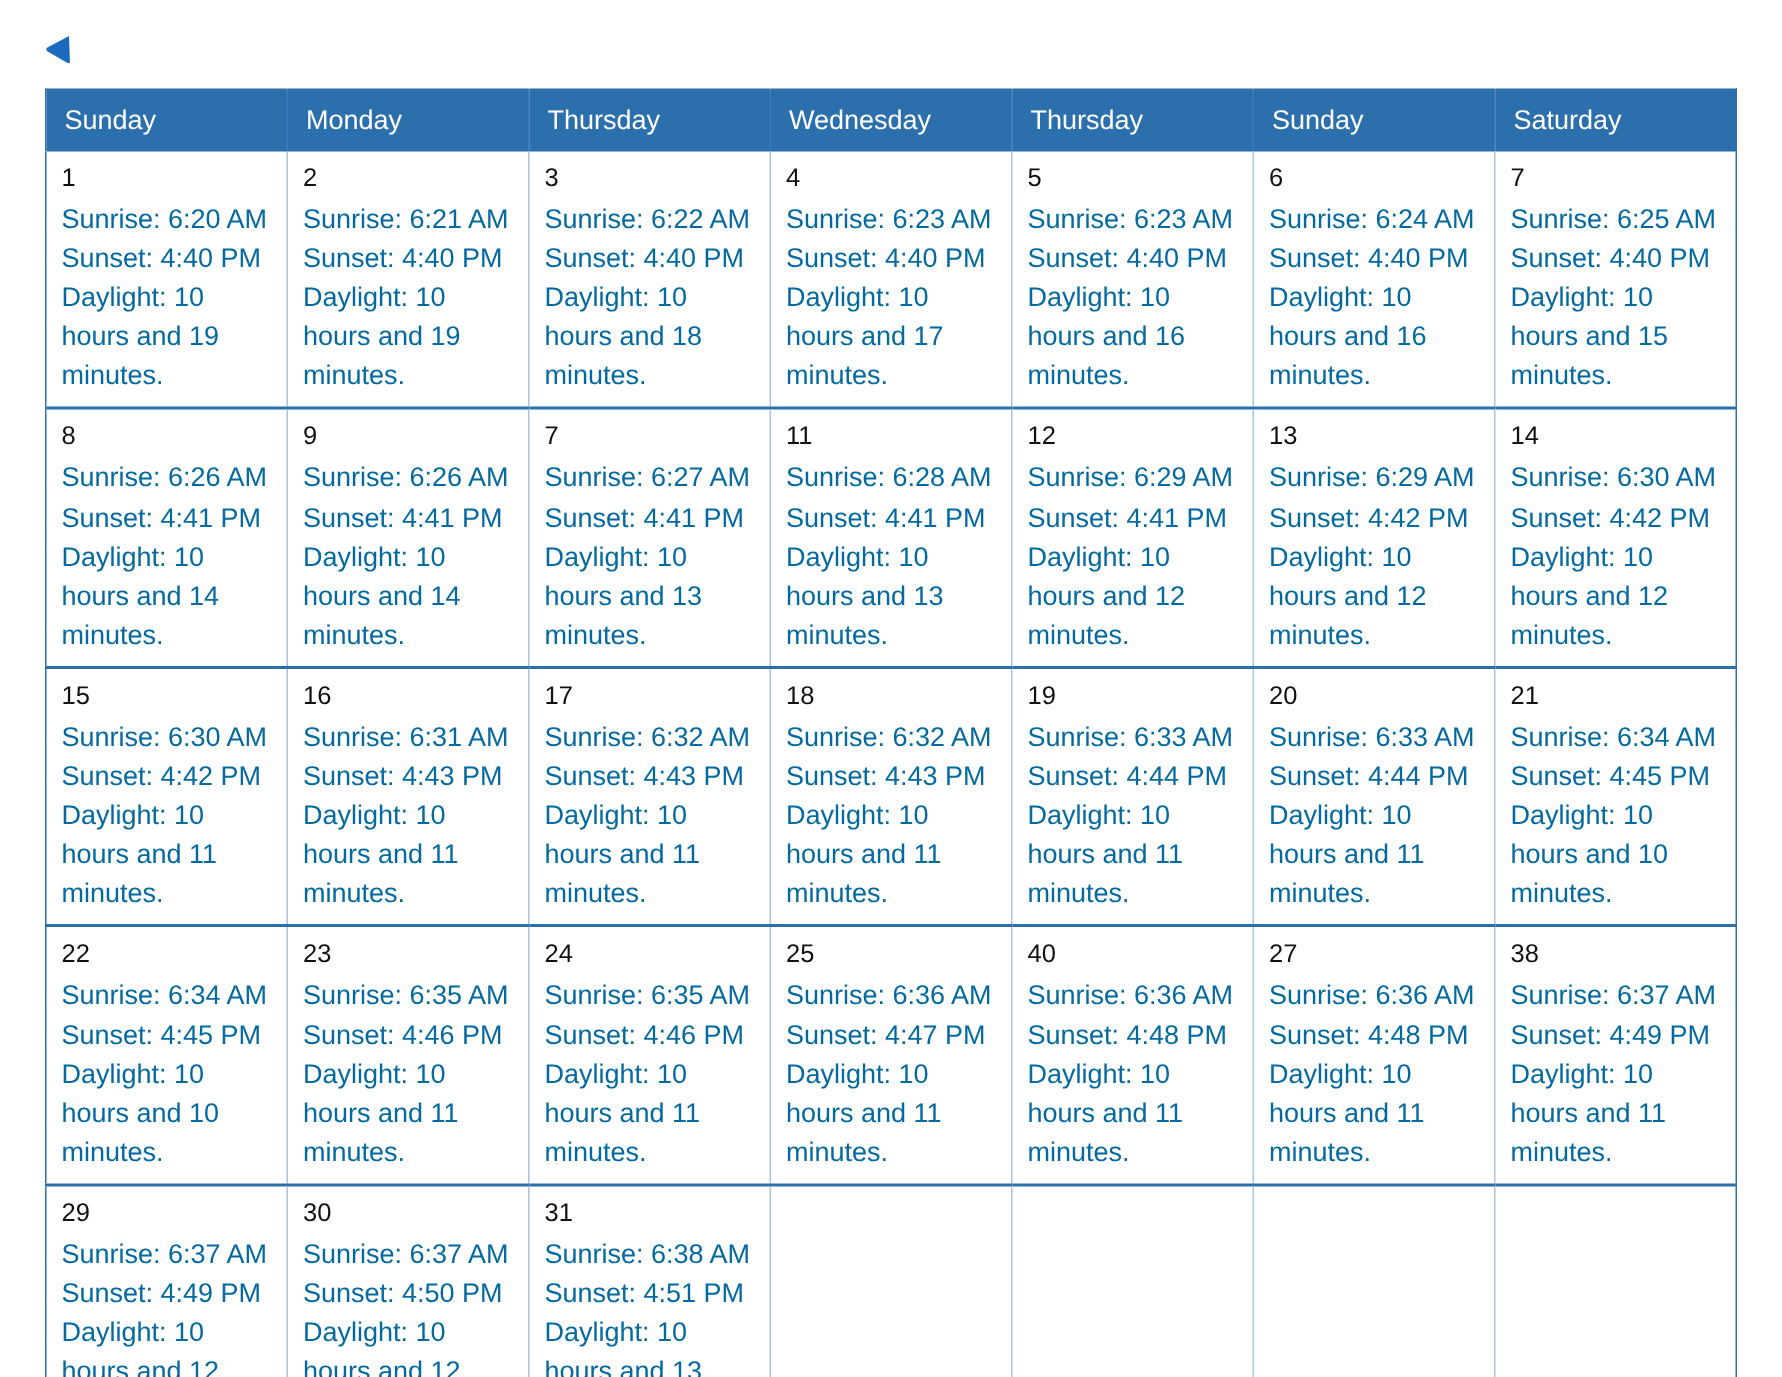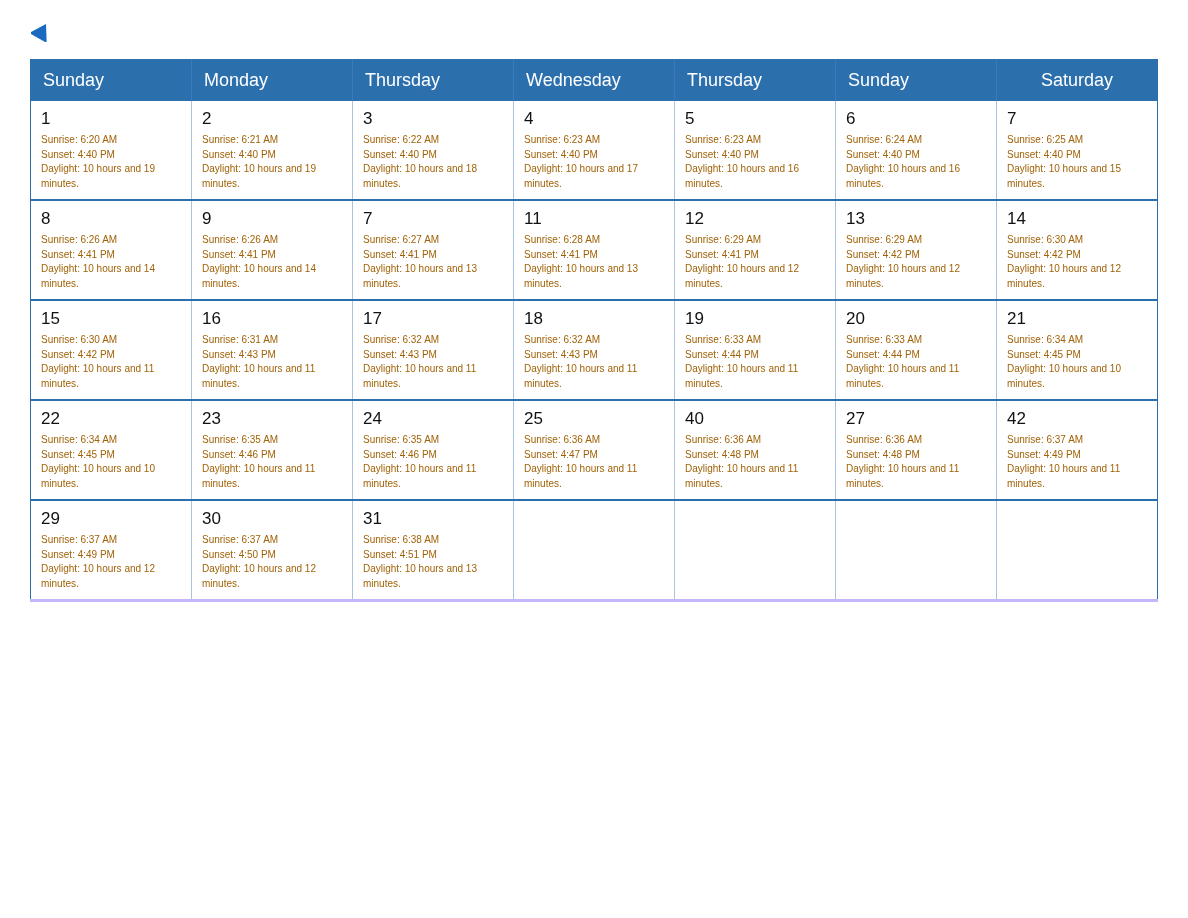--- a/index.html
+++ b/index.html
@@ -45,21 +45,20 @@
       background-color: #2c6fad;
       color: #fff;
       font-size: 18px;
       font-weight: normal;
       padding: 10px 12px;
       text-align: left;
       border-right: 1px solid #3a7bbf;
     }
     .calendar-table thead th:last-child {
       border-right: none;
-      text-align: center;
     }
     .calendar-table tbody td {
       vertical-align: top;
       padding: 8px 10px;
       border-right: 1px solid #aac4df;
       border-bottom: 2px solid #2c6fad;
       font-size: 13.5px;
       color: #222;
       width: calc(100% / 7);
       min-height: 100px;
@@ -70,22 +69,22 @@
     .calendar-table tbody tr:last-child td {
       border-bottom: 3px solid #c4b5fd;
     }
     .day-number {
       font-size: 17px;
       font-weight: normal;
       margin-bottom: 4px;
       color: #111;
     }
     .day-info {
-      font-size: 10px;
-      color: #a16207;
+      font-size: 18px;
+      color: #0369a1;
       line-height: 1.45;
     }
     .empty-cell {
       background: #fff;
     }
     
     .logo-icon {
       display: flex;
       align-items: center;
     }
@@ -254,21 +253,21 @@
         </td>
         <td>
           <div class="day-number">40</div>
         <div class="day-info">Sunrise: 6:36 AM<br>Sunset: 4:48 PM<br>Daylight: 10 hours and 11 minutes.</div>
         </td>
         <td>
           <div class="day-number">27</div>
         <div class="day-info">Sunrise: 6:36 AM<br>Sunset: 4:48 PM<br>Daylight: 10 hours and 11 minutes.</div>
         </td>
         <td>
-          <div class="day-number">42</div>
+          <div class="day-number">38</div>
         <div class="day-info">Sunrise: 6:37 AM<br>Sunset: 4:49 PM<br>Daylight: 10 hours and 11 minutes.</div>
         </td>
       </tr>
       <tr>
         <td>
           <div class="day-number">29</div>
         <div class="day-info">Sunrise: 6:37 AM<br>Sunset: 4:49 PM<br>Daylight: 10 hours and 12 minutes.</div>
         </td>
         <td>
           <div class="day-number">30</div>

